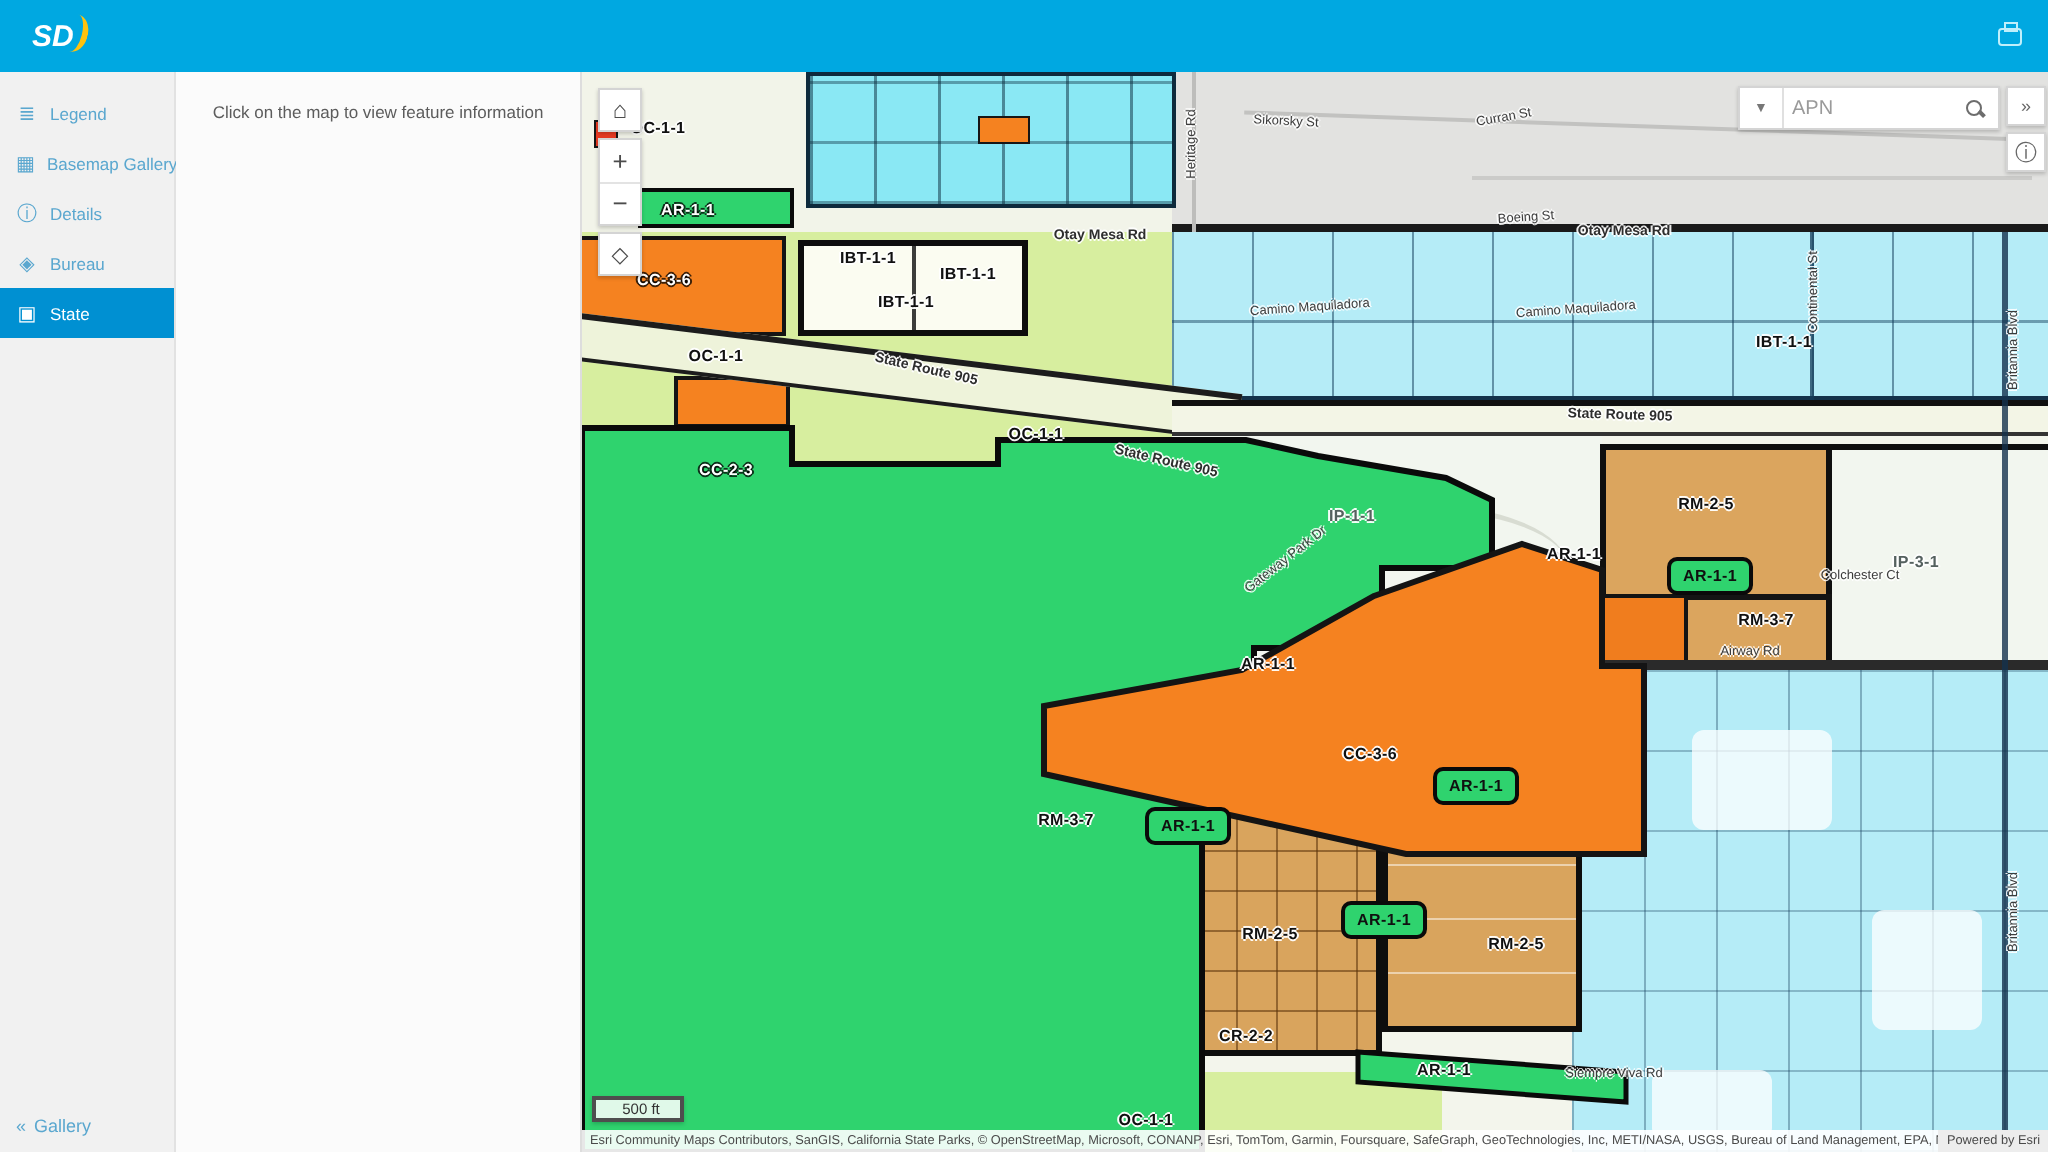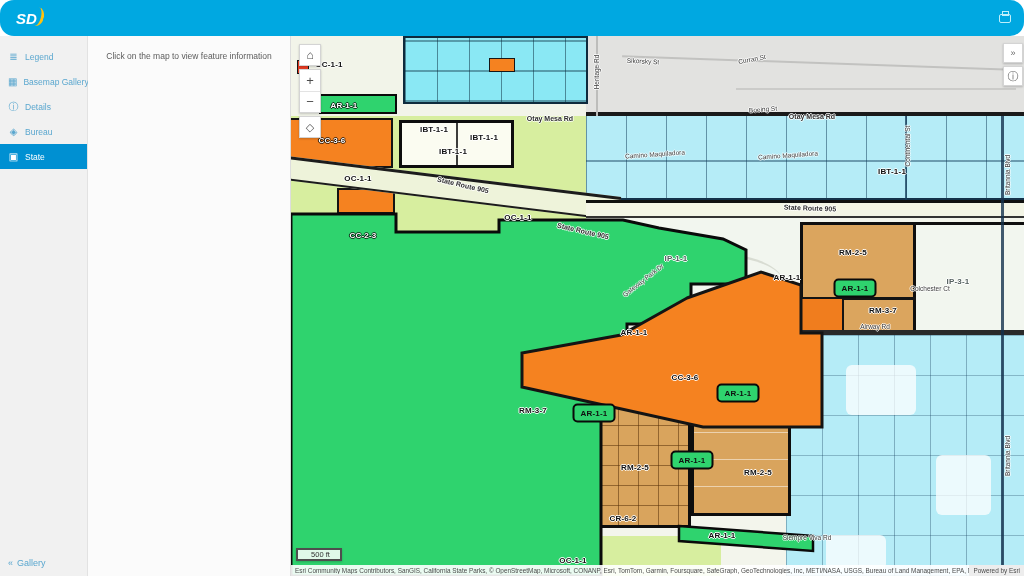--- a/index.html
+++ b/index.html
@@ -1,19 +1,19 @@
 <!DOCTYPE html>
 <html><head>
 <meta charset="utf-8">
 <style>
   * { margin:0; padding:0; box-sizing:border-box; }
   html,body { width:1024px; height:576px; overflow:hidden; font-family:"Liberation Sans",sans-serif; background:#fff; }
 
   
-  .header { position:absolute; left:0; top:0; width:1024px; height:36px; background:#00a8e1; display:flex; align-items:center; padding:0 10px; z-index:50;border-radius:14px; }
+  .header { position:absolute; left:0; top:0; width:1024px; height:36px; background:#00a8e1; display:flex; align-items:center; padding:0 10px; z-index:50; }
   .logo { position:relative; color:#fff; font-weight:bold; font-style:italic; font-size:15px; margin:0 14px 0 6px; }
   .logo::after { content:""; position:absolute; right:-7px; top:-3px; width:11px; height:19px; border-right:3px solid #ffc20e; border-radius:50% 60% 60% 50%; transform:rotate(14deg); }
   .header-title { color:#fff; font-size:13px; font-weight:bold; letter-spacing:.2px; }
   .header-action { margin-left:auto; width:18px; height:18px; display:flex; align-items:center; justify-content:center; }
   .print-glyph { width:12px; height:9px; border:1.5px solid #bfeffb; border-radius:2px; position:relative; }
   .print-glyph::before { content:""; position:absolute; left:2px; top:-4px; width:5px; height:3px; border:1.5px solid #bfeffb; }
 
   
   .sidebar { position:absolute; left:0; top:36px; width:88px; height:540px; background:#f1f1f1; border-right:1px solid #e2e2e2; z-index:40; }
   .side-item { display:flex; align-items:center; gap:6px; height:25px; padding:0 8px; color:#5aa7cf; font-size:8.5px; cursor:pointer; white-space:nowrap; }
@@ -226,21 +226,21 @@
   <span class="zl zl--gray" style="left:385px;top:222px;">IP-1-1</span>
   <span class="zl" style="left:343px;top:296px;">AR-1-1</span>
   <span class="zl" style="left:496px;top:241px;">AR-1-1</span>
   <span class="zl" style="left:394px;top:341px;">CC-3-6</span>
   <span class="zl zl--badge" style="left:447px;top:357px;">AR-1-1</span>
   <span class="zl" style="left:242px;top:374px;">RM-3-7</span>
   <span class="zl zl--badge" style="left:303px;top:377px;">AR-1-1</span>
   <span class="zl" style="left:344px;top:431px;">RM-2-5</span>
   <span class="zl zl--badge" style="left:401px;top:424px;">AR-1-1</span>
   <span class="zl" style="left:467px;top:436px;">RM-2-5</span>
-  <span class="zl" style="left:332px;top:482px;">CR-6-2</span>
+  <span class="zl" style="left:332px;top:482px;">CR-2-2</span>
   <span class="zl" style="left:431px;top:499px;">AR-1-1</span>
   <span class="zl" style="left:282px;top:524px;">OC-1-1</span>
 
   <span class="rl" style="left:352px;top:25px;transform:translate(-50%,-50%) rotate(3deg);">Sikorsky St</span>
   <span class="rl" style="left:461px;top:23px;transform:translate(-50%,-50%) rotate(-10deg);">Curran St</span>
   <span class="rl" style="left:472px;top:73px;transform:translate(-50%,-50%) rotate(-4deg);">Boeing St</span>
   <span class="rl rl--bold" style="left:259px;top:82px;">Otay Mesa Rd</span>
   <span class="rl rl--bold" style="left:521px;top:80px;">Otay Mesa Rd</span>
   <span class="rl" style="left:305px;top:36px;transform:translate(-50%,-50%) rotate(-90deg);">Heritage Rd</span>
   <span class="rl" style="left:364px;top:118px;transform:translate(-50%,-50%) rotate(-4deg);">Camino Maquiladora</span>
@@ -264,20 +264,29 @@
         <span>+</span>
       </div>
     <div class="zoom-cell">
         <span>−</span>
       </div>
   </div>
   <div class="widget locate-btn">
       <span>◇</span>
     </div>
 
+  <div class="widget searchbar">
+    <div class="search-dd">
+        <span>▼</span>
+      </div>
+    <input class="search-input" type="text" placeholder="APN" style="">
+    <div class="search-btn">
+        <span class="mag"></span>
+      </div>
+  </div>
   <div class="widget expand-btn">
       <span>»</span>
     </div>
   <div class="widget infocircle-btn">
       <span>ⓘ</span>
     </div>
 
   <div class="widget scalebar">
       <span>500 ft</span>
     </div>

